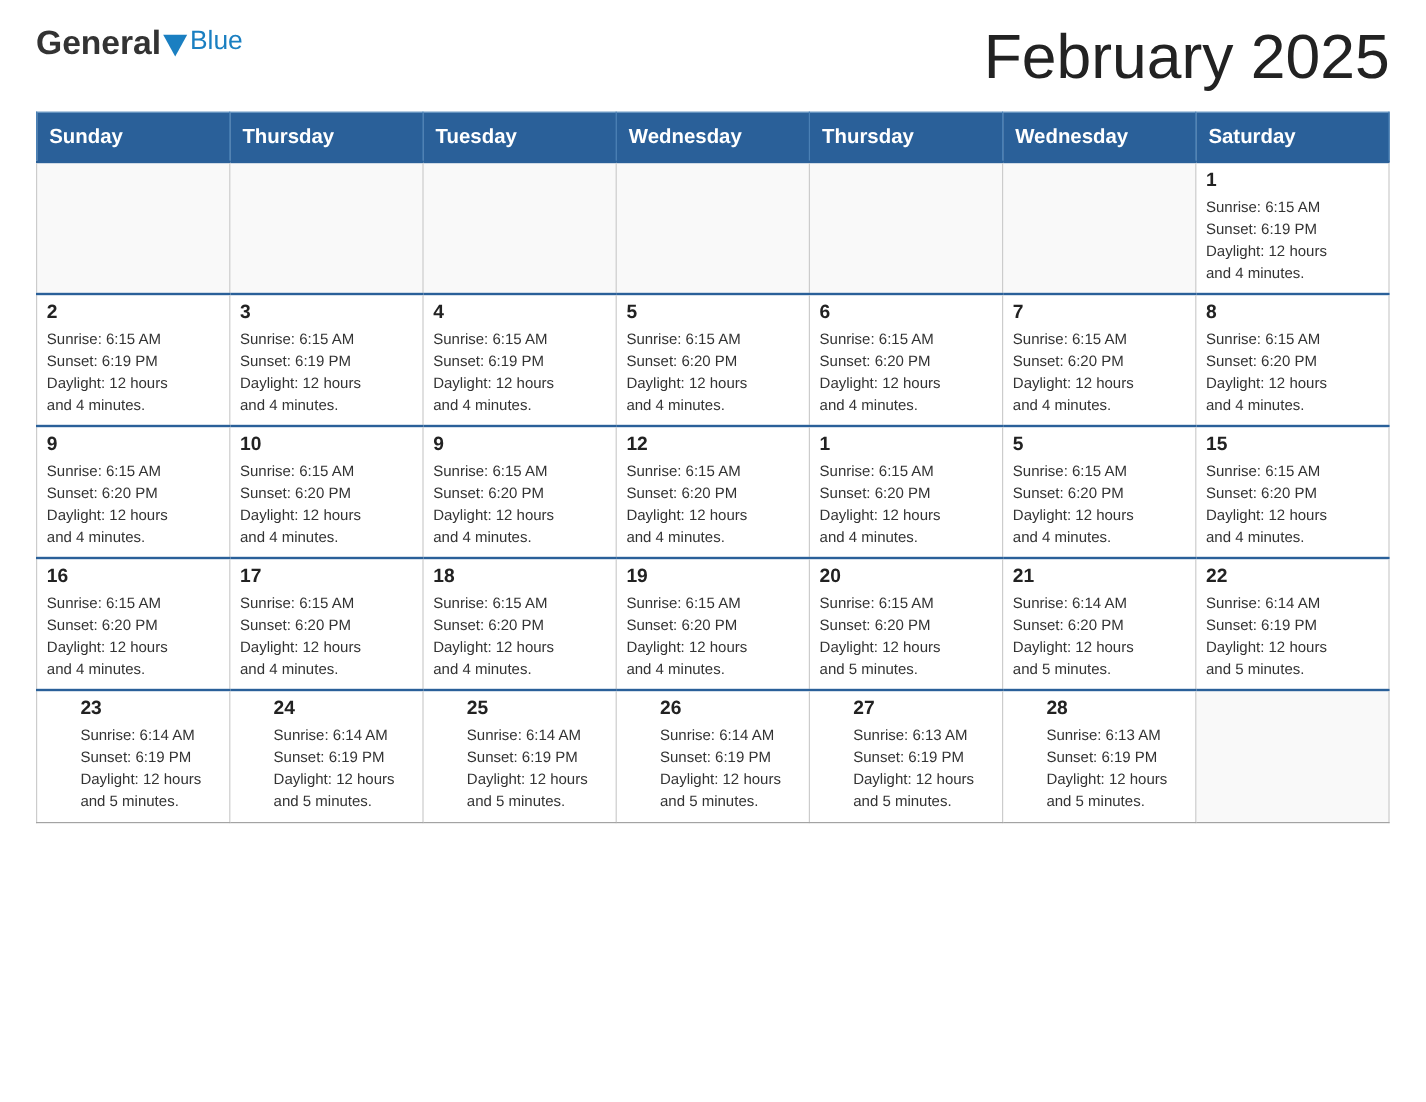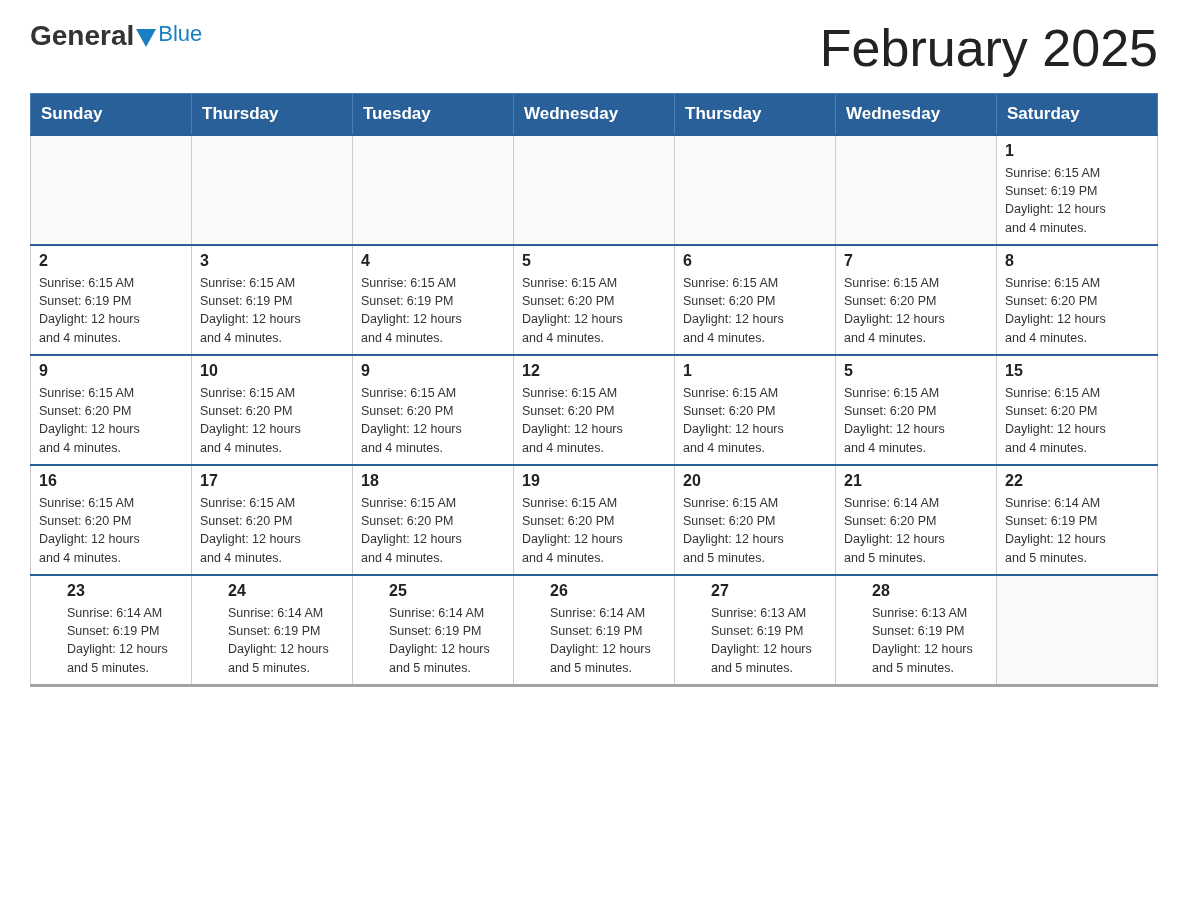--- a/index.html
+++ b/index.html
@@ -92,21 +92,21 @@
     }
     .day-info {
       font-size: 12.5px;
       color: #333;
       line-height: 1.45;
     }
     .empty-cell {
       background: #f9f9f9;
     }
     .last-row td {
-      border-bottom: 3px solid #a3a3a3;
+      border-bottom: 1px solid #a3a3a3;
       padding-left: 36px;
     }
   </style>
 </head>
 <body>
 
 <div class="header">
   <div class="logo">
     <div class="logo-text">
       <span class="logo-general">General</span>

